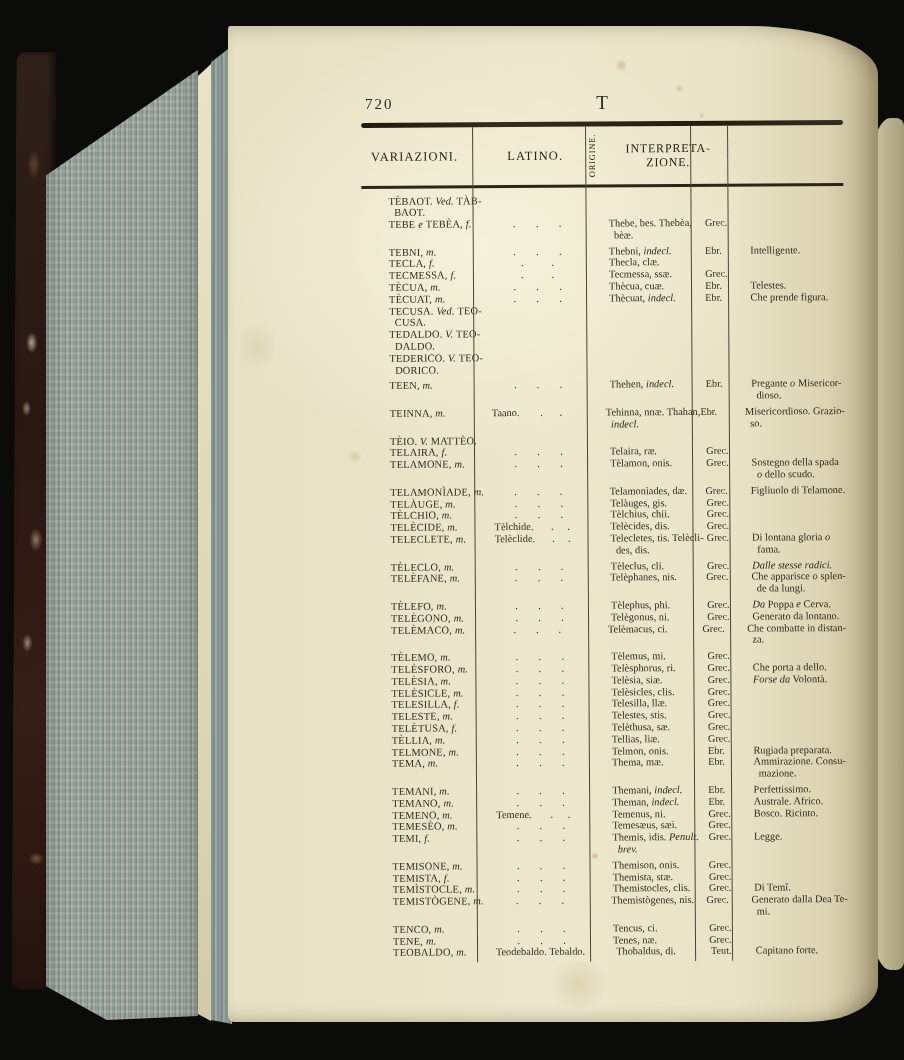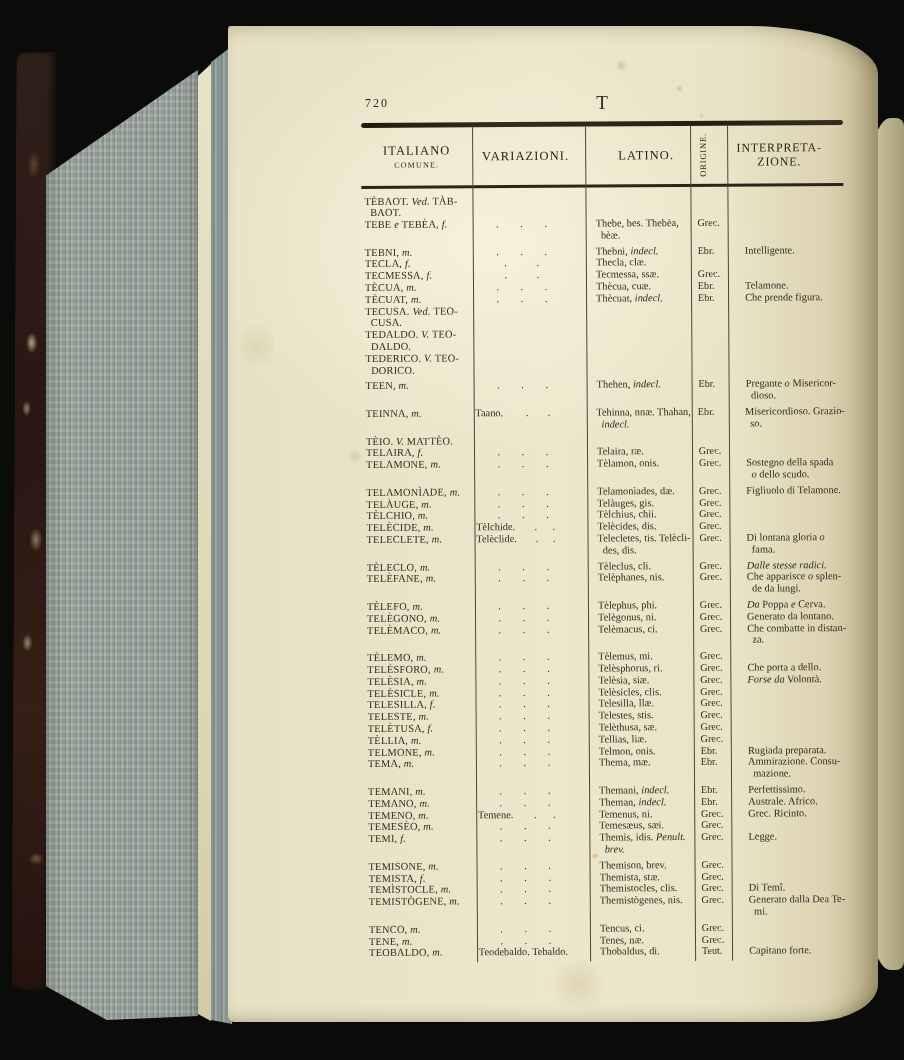--- a/index.html
+++ b/index.html
@@ -69,21 +69,21 @@
   .s1{left:386px;top:34px;width:15px;height:11px;background:radial-gradient(circle,rgba(160,110,45,.30),transparent 70%);}
   .s2{left:447px;top:58px;width:9px;height:9px;background:radial-gradient(circle,rgba(160,110,45,.26),transparent 70%);}
   .s3{left:118px;top:424px;width:18px;height:13px;background:radial-gradient(circle,rgba(165,120,55,.22),transparent 70%);}
   .s4{left:363px;top:826px;width:8px;height:8px;background:radial-gradient(circle,rgba(200,95,25,.40),transparent 65%);}
   .s5{left:315px;top:935px;width:70px;height:46px;background:radial-gradient(circle,rgba(150,120,60,.16),transparent 70%);}
   .s6{left:12px;top:290px;width:34px;height:60px;background:radial-gradient(circle,rgba(150,120,60,.12),transparent 70%);}
   .s7{left:470px;top:86px;width:7px;height:7px;background:radial-gradient(circle,rgba(160,110,45,.22),transparent 70%);}
 
   .pagenum{
     position:absolute;left:137px;top:70px;
-    font-size:12px;letter-spacing:2px;color:#2f2820;
+    font-size:15px;letter-spacing:2px;color:#2f2820;
   }
   .letterT{
     position:absolute;left:133px;top:66px;width:482px;text-align:center;
     font-size:19px;color:#2c251d;
   }
   
   .table{
     position:absolute;left:133px;top:97px;width:482px;color:#302920;
     transform:rotate(-.35deg);transform-origin:0 0;
   }
@@ -99,21 +99,21 @@
   .hl-sub{font-size:8px;letter-spacing:1.2px;margin-top:2px;}
   .hl-two{font-size:12px;letter-spacing:.8px;line-height:14.5px;}
   .hc4 span{transform:rotate(-90deg);font-size:8.5px;letter-spacing:.8px;white-space:nowrap;display:block;}
   .headrule{height:2.5px;background:#2c2418;}
   .vl{position:absolute;width:1.4px;background:#4c4537;top:5px;bottom:2px;}
   .vl1{left:111px;} .vl2{left:224px;} .vl3{left:329px;} .vl4{left:366px;}
   .tbody{position:relative;padding:7px 0 6px;}
   .row{display:flex;align-items:flex-start;}
   .row.gap{margin-top:4px;}
   .c{white-space:pre;font-size:10.4px;line-height:11.8px;box-sizing:border-box;}
-  .c1{width:111px;padding-left:3px;letter-spacing:.2px;}
+  .c1{width:111px;padding-left:3px;letter-spacing:.2px;margin-left:24px;}
   .c2{width:113px;padding:0 7px;display:flex;}
   .c2 .vt{margin-right:4px;}
   .c2 .dots{flex:1;display:flex;justify-content:space-evenly;}
   .c3{width:127px;padding-left:20px;}
   .c4{width:37px;font-size:10.2px;}
   .c5{width:116px;padding-left:12px;}
   i{font-style:italic;}
 </style>
 </head>
 <body>
@@ -132,24 +132,20 @@
   <div class="stain s5"></div>
   <div class="stain s6"></div>
   <div class="stain s7"></div>
 
   <div class="pagenum">720</div>
   <div class="letterT">T</div>
 
   <div class="table">
     <div class="toprule"></div>
     <div class="head">
-      <div class="hc hc1">
-        <span class="hl-main">ITALIANO</span>
-        <span class="hl-sub">COMUNE.</span>
-      </div>
       <div class="hc hc2">
         <span class="hl-main">VARIAZIONI.</span>
       </div>
       <div class="hc hc3">
         <span class="hl-main">LATINO.</span>
       </div>
       <div class="hc hc4">
         <span>ORIGINE.</span>
       </div>
       <div class="hc hc5">
@@ -194,21 +190,21 @@
           <div class="c c2"><span class="dots"><span class="d">.</span><span class="d">.</span></span></div>
           <div class="c c3">Tecmessa, ssæ.</div>
           <div class="c c4">Grec.</div>
           <div class="c c5"></div>
         </div>
         <div class="row">
           <div class="c c1">TÈCUA, <i>m.</i></div>
           <div class="c c2"><span class="dots"><span class="d">.</span><span class="d">.</span><span class="d">.</span></span></div>
           <div class="c c3">Thècua, cuæ.</div>
           <div class="c c4">Ebr.</div>
-          <div class="c c5">Telamone.</div>
+          <div class="c c5">Telestes.</div>
         </div>
         <div class="row">
           <div class="c c1">TÈCUAT, <i>m.</i></div>
           <div class="c c2"><span class="dots"><span class="d">.</span><span class="d">.</span><span class="d">.</span></span></div>
           <div class="c c3">Thècuat, <i>indecl.</i></div>
           <div class="c c4">Ebr.</div>
           <div class="c c5">Che prende figura.</div>
         </div>
         <div class="row">
           <div class="c c1">TECUSA. <i>Ved.</i> TEO-
@@ -430,41 +426,41 @@
           <div class="c c2"><span class="dots"><span class="d">.</span><span class="d">.</span><span class="d">.</span></span></div>
           <div class="c c3">Theman, <i>indecl.</i></div>
           <div class="c c4">Ebr.</div>
           <div class="c c5">Australe. Africo.</div>
         </div>
         <div class="row">
           <div class="c c1">TEMENO, <i>m.</i></div>
           <div class="c c2"><span class="vt">Temene.</span><span class="dots"><span class="d">.</span><span class="d">.</span></span></div>
           <div class="c c3">Temenus, ni.</div>
           <div class="c c4">Grec.</div>
-          <div class="c c5">Grec. Ricinto.</div>
+          <div class="c c5">Bosco. Ricinto.</div>
         </div>
         <div class="row">
           <div class="c c1">TEMESÈO, <i>m.</i></div>
           <div class="c c2"><span class="dots"><span class="d">.</span><span class="d">.</span><span class="d">.</span></span></div>
           <div class="c c3">Temesæus, sæi.</div>
           <div class="c c4">Grec.</div>
           <div class="c c5"></div>
         </div>
         <div class="row">
           <div class="c c1">TEMI, <i>f.</i></div>
           <div class="c c2"><span class="dots"><span class="d">.</span><span class="d">.</span><span class="d">.</span></span></div>
           <div class="c c3">Themis, idis. <i>Penult.</i>
   <i>brev.</i></div>
           <div class="c c4">Grec.</div>
           <div class="c c5">Legge.</div>
         </div>
         <div class="row gap">
           <div class="c c1">TEMISONE, <i>m.</i></div>
           <div class="c c2"><span class="dots"><span class="d">.</span><span class="d">.</span><span class="d">.</span></span></div>
-          <div class="c c3">Themison, brev.</div>
+          <div class="c c3">Themison, onis.</div>
           <div class="c c4">Grec.</div>
           <div class="c c5"></div>
         </div>
         <div class="row">
           <div class="c c1">TEMISTA, <i>f.</i></div>
           <div class="c c2"><span class="dots"><span class="d">.</span><span class="d">.</span><span class="d">.</span></span></div>
           <div class="c c3">Themista, stæ.</div>
           <div class="c c4">Grec.</div>
           <div class="c c5"></div>
         </div>

